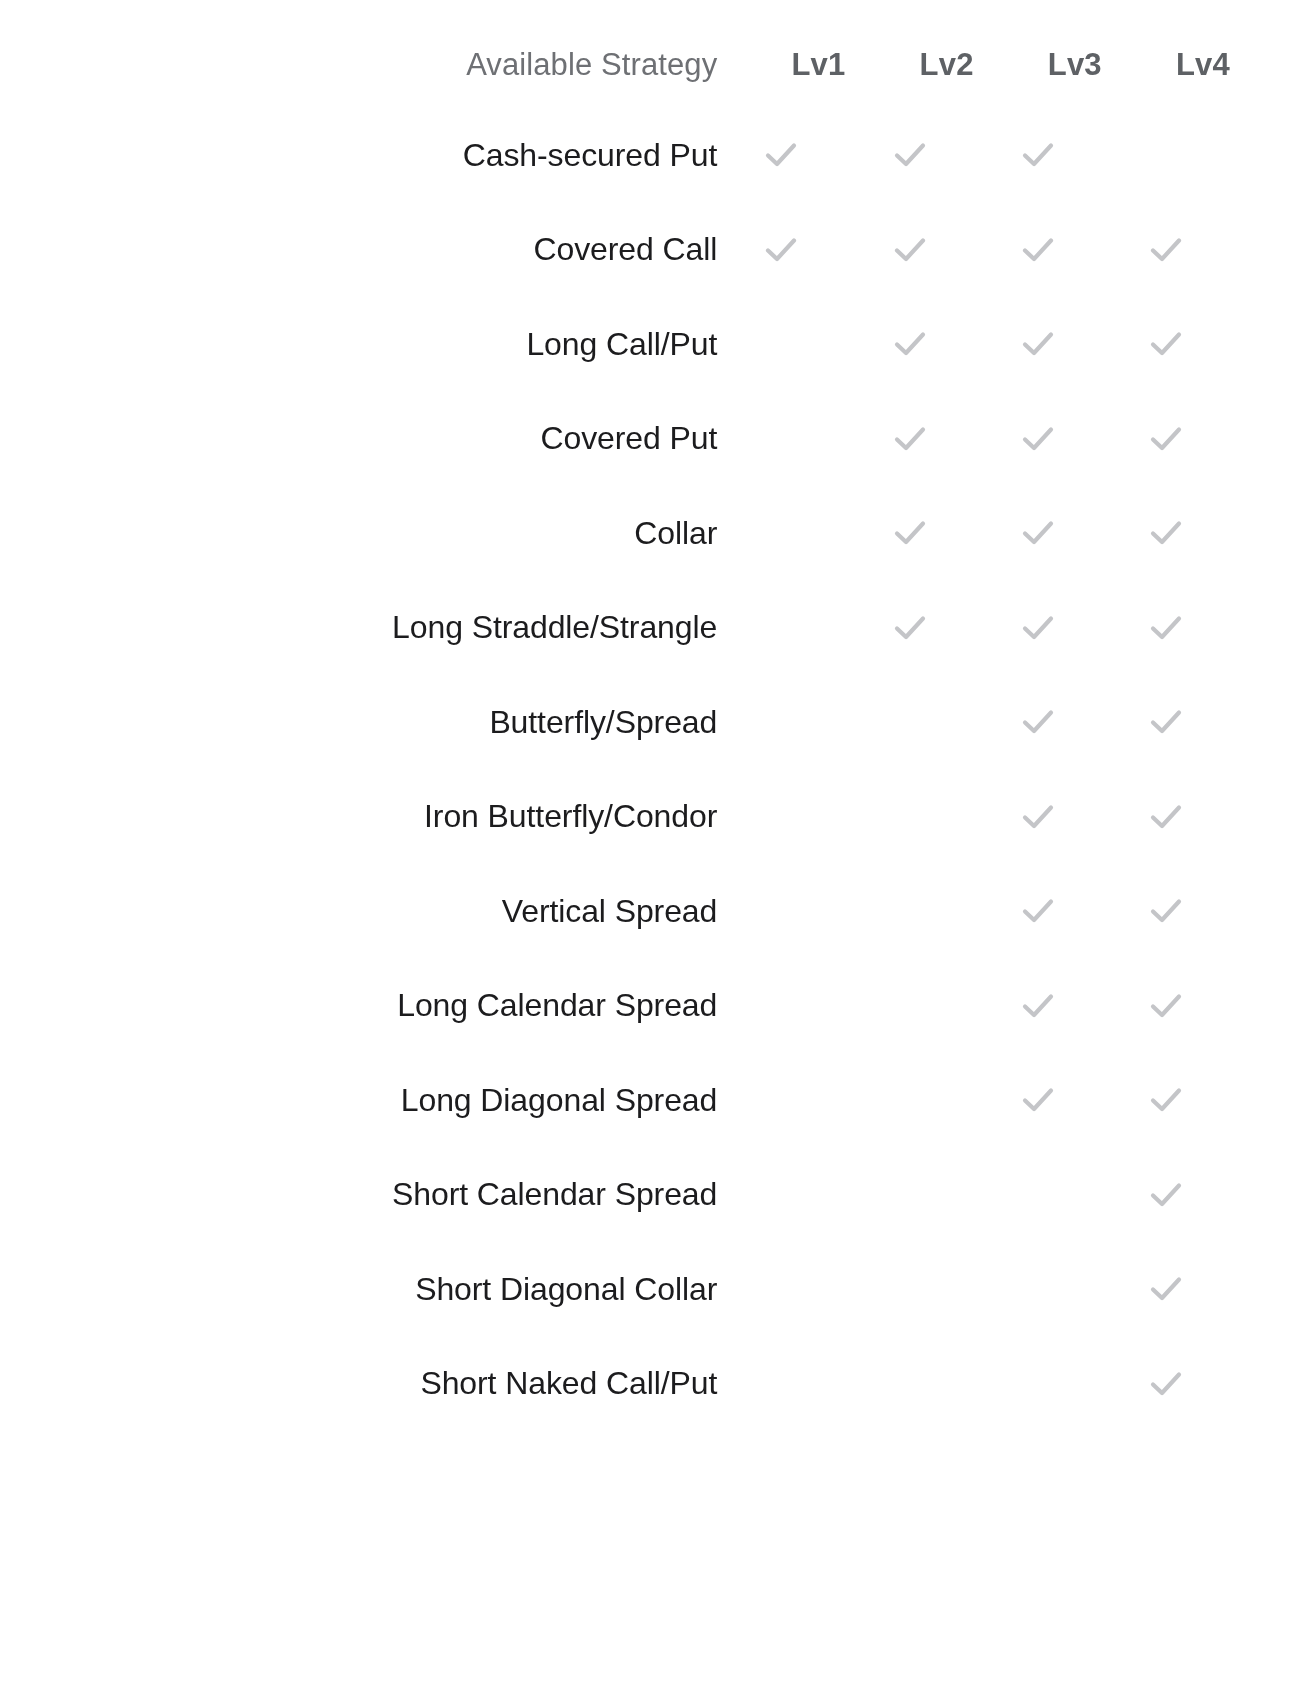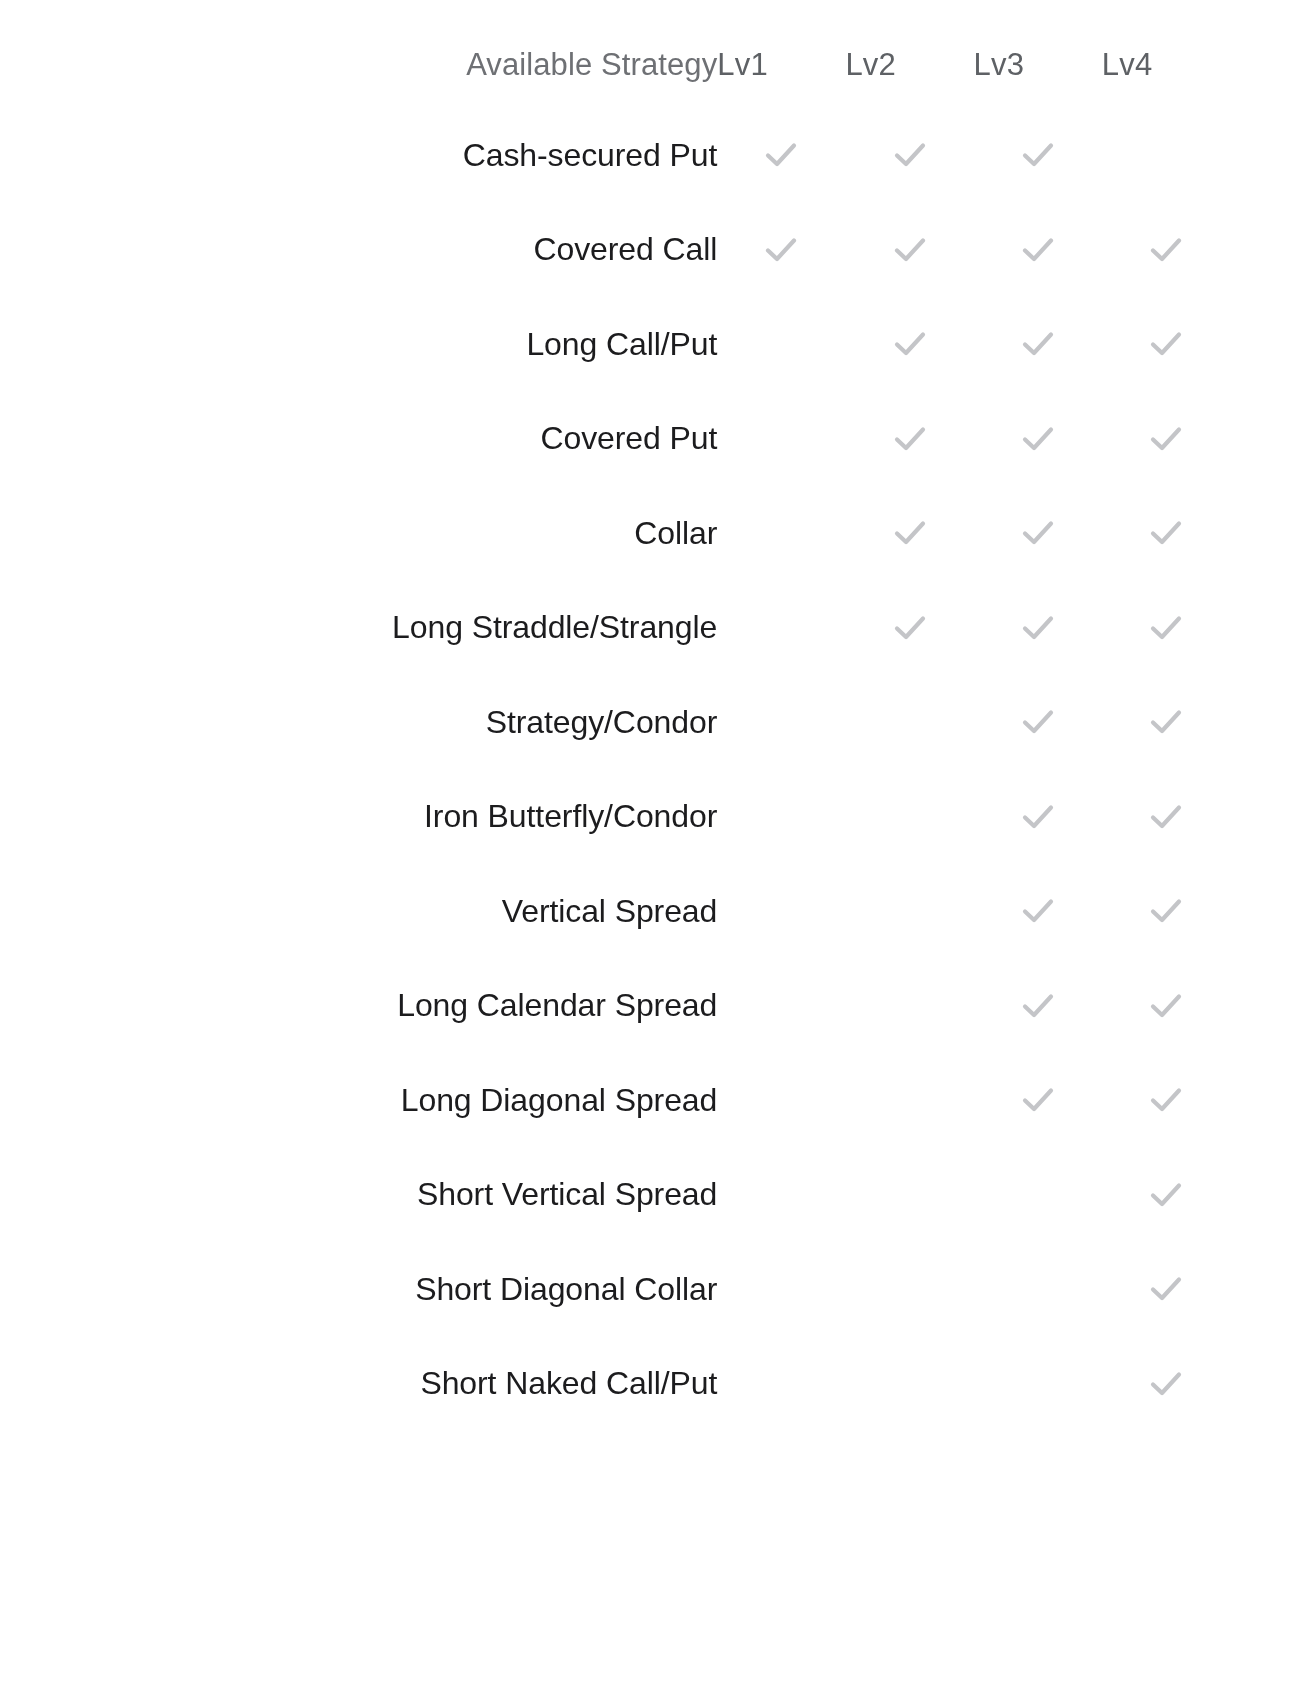--- a/index.html
+++ b/index.html
@@ -47,25 +47,26 @@
   th.strategy-head {
     text-align: right;
     padding-left: 60px;
     font-size: 31px;
     color: #6e7074;
     letter-spacing: 0.1px;
     white-space: nowrap;
   }
 
   th.lv-head {
-    text-align: left;
+    text-align: right;
     font-size: 31px;
     color: #5e6165;
     letter-spacing: 0.2px;
     white-space: nowrap;
+    font-weight: bold;
   }
 
   tbody tr { height: 94.5px; }
 
   tbody td {
     padding: 0;
     border: 0;
     vertical-align: middle;
   }
 
@@ -201,21 +202,21 @@
                 <path d="M4 17.5 L13 26 L30 7.5" fill="none" stroke="#c4c5c8" stroke-width="4.2" stroke-linecap="round" stroke-linejoin="round"></path>
               </svg></span></td>
           <td class="check-cell"><span class="check-icon"><svg viewBox="0 0 34 34" xmlns="http://www.w3.org/2000/svg" aria-hidden="true">
                 <path d="M4 17.5 L13 26 L30 7.5" fill="none" stroke="#c4c5c8" stroke-width="4.2" stroke-linecap="round" stroke-linejoin="round"></path>
               </svg></span></td>
           <td class="check-cell"><span class="check-icon"><svg viewBox="0 0 34 34" xmlns="http://www.w3.org/2000/svg" aria-hidden="true">
                 <path d="M4 17.5 L13 26 L30 7.5" fill="none" stroke="#c4c5c8" stroke-width="4.2" stroke-linecap="round" stroke-linejoin="round"></path>
               </svg></span></td>
         </tr>
         <tr class="strategy-row">
-          <td class="strategy-cell">Strategy/Condor</td>
+          <td class="strategy-cell">Butterfly/Spread</td>
           <td class="check-cell"><span class="check-icon empty"><svg viewBox="0 0 34 34" xmlns="http://www.w3.org/2000/svg" aria-hidden="true">
                 <path d="M4 17.5 L13 26 L30 7.5" fill="none" stroke="#c4c5c8" stroke-width="4.2" stroke-linecap="round" stroke-linejoin="round"></path>
               </svg></span></td>
           <td class="check-cell"><span class="check-icon empty"><svg viewBox="0 0 34 34" xmlns="http://www.w3.org/2000/svg" aria-hidden="true">
                 <path d="M4 17.5 L13 26 L30 7.5" fill="none" stroke="#c4c5c8" stroke-width="4.2" stroke-linecap="round" stroke-linejoin="round"></path>
               </svg></span></td>
           <td class="check-cell"><span class="check-icon"><svg viewBox="0 0 34 34" xmlns="http://www.w3.org/2000/svg" aria-hidden="true">
                 <path d="M4 17.5 L13 26 L30 7.5" fill="none" stroke="#c4c5c8" stroke-width="4.2" stroke-linecap="round" stroke-linejoin="round"></path>
               </svg></span></td>
           <td class="check-cell"><span class="check-icon"><svg viewBox="0 0 34 34" xmlns="http://www.w3.org/2000/svg" aria-hidden="true">
@@ -276,21 +277,21 @@
                 <path d="M4 17.5 L13 26 L30 7.5" fill="none" stroke="#c4c5c8" stroke-width="4.2" stroke-linecap="round" stroke-linejoin="round"></path>
               </svg></span></td>
           <td class="check-cell"><span class="check-icon"><svg viewBox="0 0 34 34" xmlns="http://www.w3.org/2000/svg" aria-hidden="true">
                 <path d="M4 17.5 L13 26 L30 7.5" fill="none" stroke="#c4c5c8" stroke-width="4.2" stroke-linecap="round" stroke-linejoin="round"></path>
               </svg></span></td>
           <td class="check-cell"><span class="check-icon"><svg viewBox="0 0 34 34" xmlns="http://www.w3.org/2000/svg" aria-hidden="true">
                 <path d="M4 17.5 L13 26 L30 7.5" fill="none" stroke="#c4c5c8" stroke-width="4.2" stroke-linecap="round" stroke-linejoin="round"></path>
               </svg></span></td>
         </tr>
         <tr class="strategy-row">
-          <td class="strategy-cell">Short Vertical Spread</td>
+          <td class="strategy-cell">Short Calendar Spread</td>
           <td class="check-cell"><span class="check-icon empty"><svg viewBox="0 0 34 34" xmlns="http://www.w3.org/2000/svg" aria-hidden="true">
                 <path d="M4 17.5 L13 26 L30 7.5" fill="none" stroke="#c4c5c8" stroke-width="4.2" stroke-linecap="round" stroke-linejoin="round"></path>
               </svg></span></td>
           <td class="check-cell"><span class="check-icon empty"><svg viewBox="0 0 34 34" xmlns="http://www.w3.org/2000/svg" aria-hidden="true">
                 <path d="M4 17.5 L13 26 L30 7.5" fill="none" stroke="#c4c5c8" stroke-width="4.2" stroke-linecap="round" stroke-linejoin="round"></path>
               </svg></span></td>
           <td class="check-cell"><span class="check-icon empty"><svg viewBox="0 0 34 34" xmlns="http://www.w3.org/2000/svg" aria-hidden="true">
                 <path d="M4 17.5 L13 26 L30 7.5" fill="none" stroke="#c4c5c8" stroke-width="4.2" stroke-linecap="round" stroke-linejoin="round"></path>
               </svg></span></td>
           <td class="check-cell"><span class="check-icon"><svg viewBox="0 0 34 34" xmlns="http://www.w3.org/2000/svg" aria-hidden="true">

